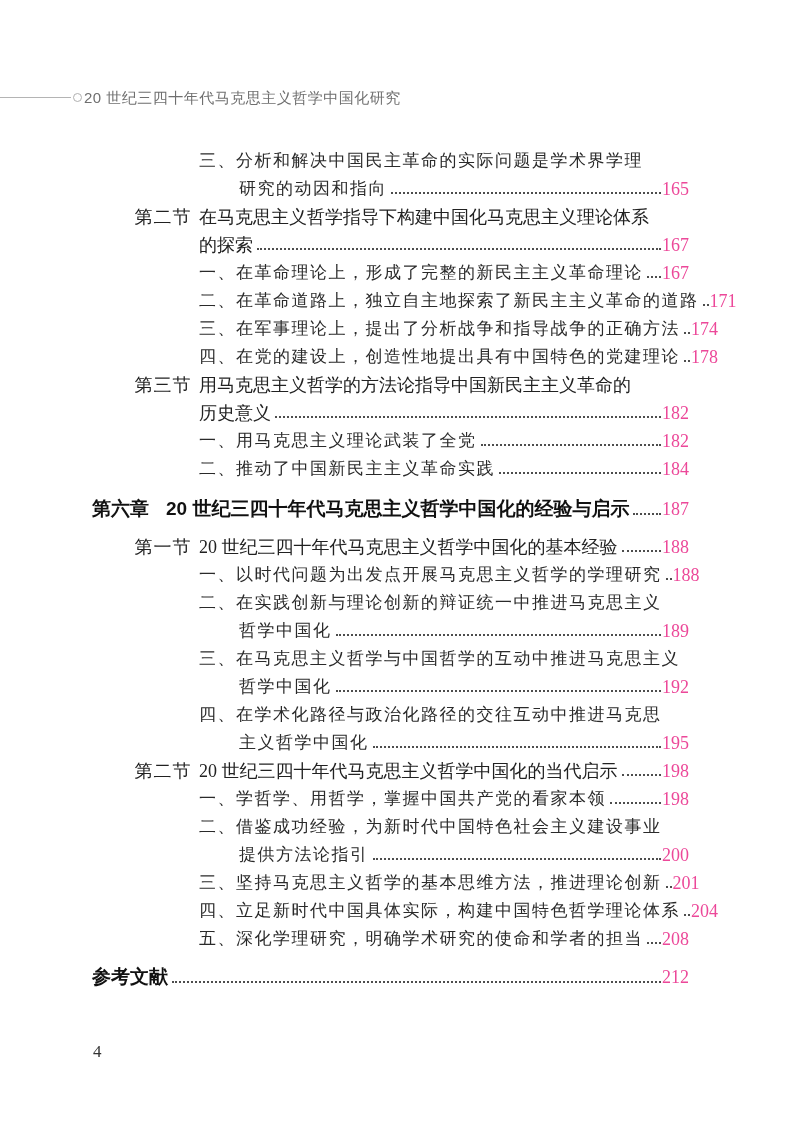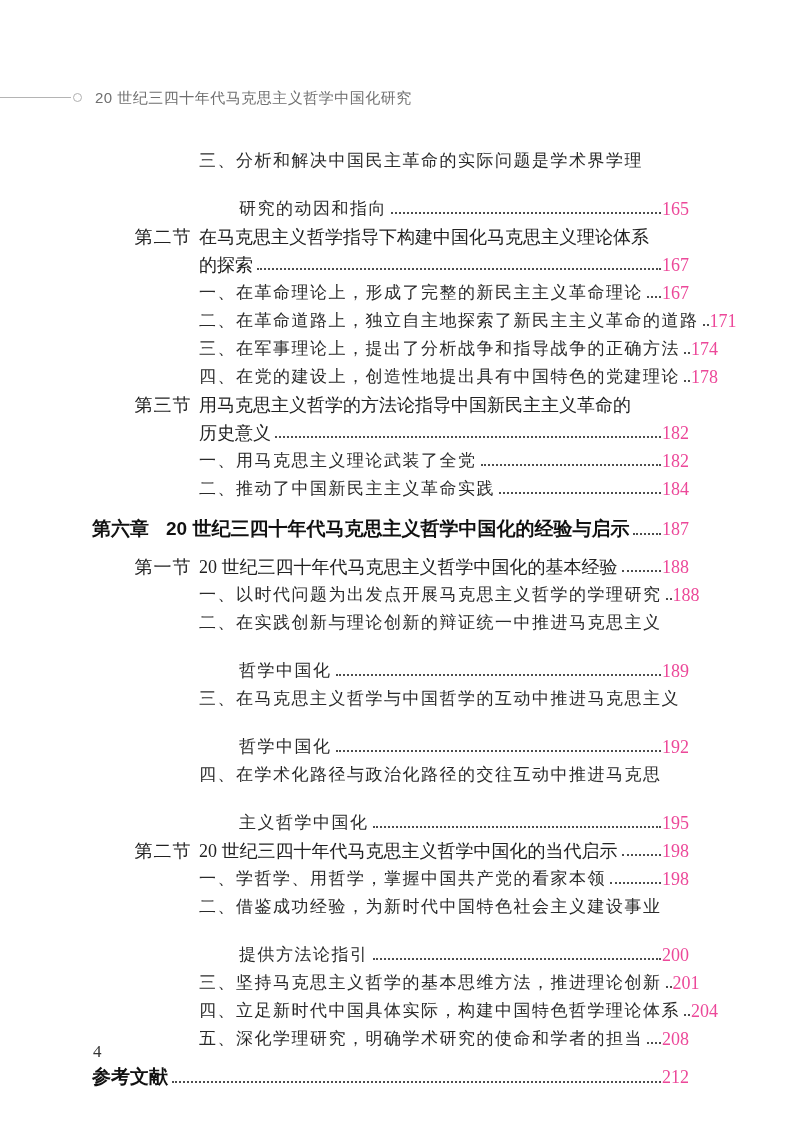--- a/index.html
+++ b/index.html
@@ -16,42 +16,42 @@
     position:absolute;left:0;top:88px;width:799px;height:20px;
   }
   .header-rule{
     position:absolute;left:0;top:9px;width:71px;height:1px;background:#b4b4b4;
   }
   .header-ring{
     position:absolute;left:73px;top:5px;width:7px;height:7px;
     border:1.5px solid #b0b0b0;border-radius:50%;background:#fff;
   }
   .header-title{
-    position:absolute;left:95px;top:0;
+    position:absolute;left:84px;top:0;
     font-family:"Liberation Sans","DejaVu Sans",sans-serif;
     font-size:15px;line-height:20px;color:#6f6f6f;
     letter-spacing:0.5px;white-space:nowrap;
   }
   
   .toc{
     position:absolute;left:92px;top:146px;width:597px;
   }
   .row{
     display:flex;align-items:flex-end;height:28px;white-space:nowrap;
   }
   .row span{line-height:26px;}
   .txt{flex:0 0 auto;}
   .lbl{flex:0 0 auto;}
   
   .row.section{padding-left:35px;font-size:18px;color:#212121;text-align:center;}
   .row.section .lbl{width:72px;letter-spacing:1px;}
   .row.section-cont{padding-left:107px;font-size:18px;color:#212121;}
   
   .row.sub{padding-left:107px;font-size:17px;color:#2a2a2a;letter-spacing:1.5px;}
-  .row.sub-cont{padding-left:147px;font-size:17px;color:#2a2a2a;letter-spacing:1.5px;margin-top:20px;}
+  .row.sub-cont{padding-left:147px;font-size:17px;color:#2a2a2a;letter-spacing:1.5px;}
   
   .row.chapter,.row.back{
     font-family:"Liberation Sans","DejaVu Sans",sans-serif;
     font-weight:bold;font-size:19px;color:#111;height:30px;
   }
   .row.chapter span,.row.back span{line-height:28px;}
   .row.chapter{margin-top:11px;margin-bottom:9px;text-align:center;}
   .row.chapter .lbl{margin-right:17px;}
   .row.back{margin-top:9px;}
   .row.back + .row.back{margin-top:4px;}

